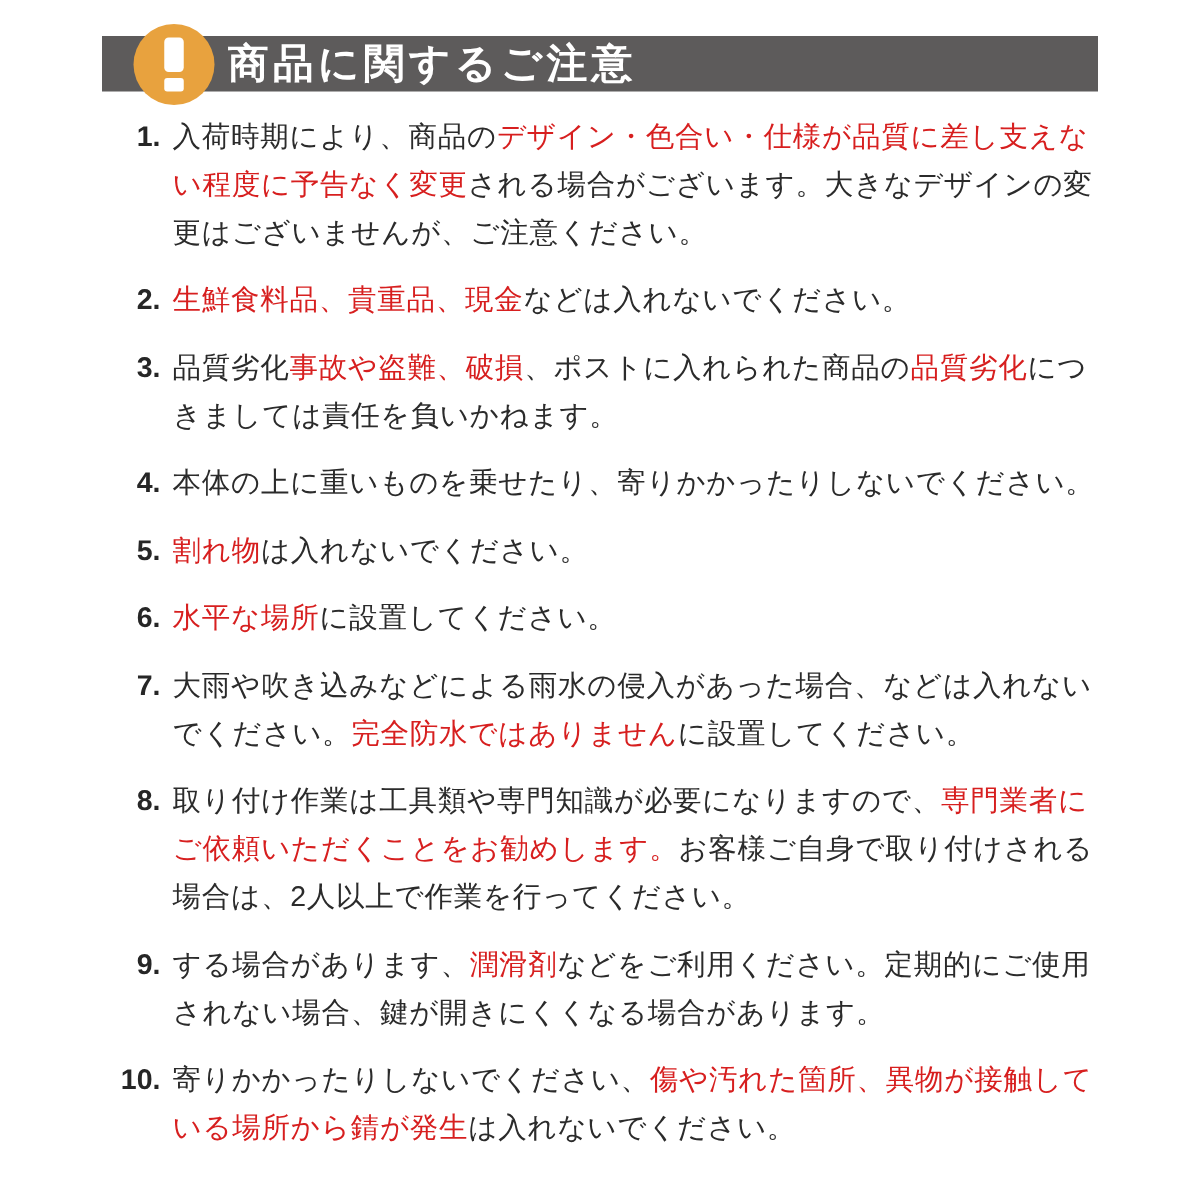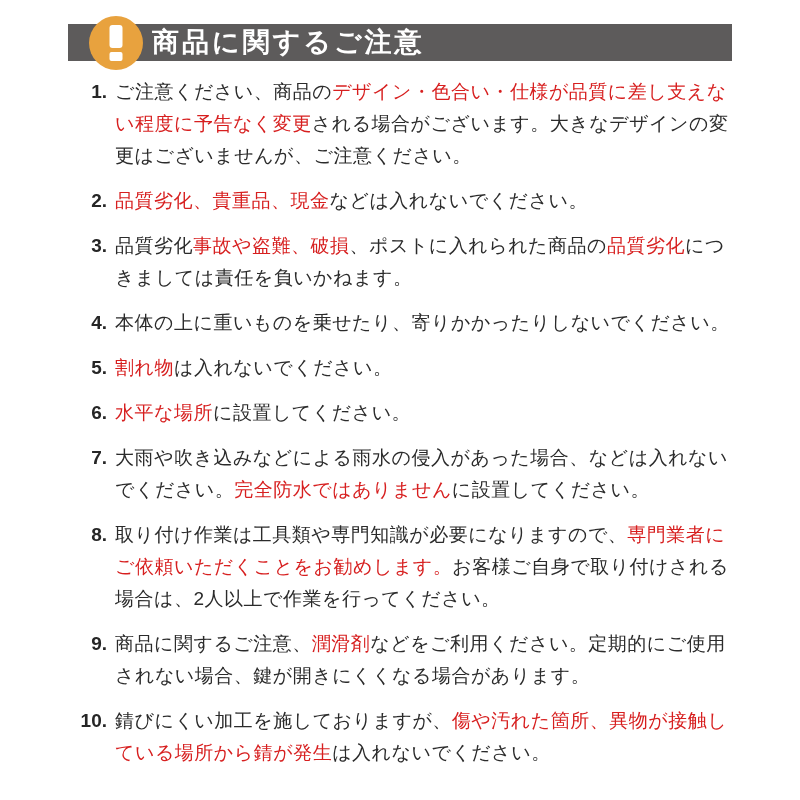--- a/index.html
+++ b/index.html
@@ -119,26 +119,26 @@
     <div class="warning-icon">
       <span class="excl-bar"></span>
       <span class="excl-dot"></span>
     </div>
     <h1 class="page-title">商品に関するご注意</h1>
   </div>
 
   <ol class="notice-list">
     <li class="notice-item">
       <span class="item-number">1.</span>
-      <p class="item-text"><span>ご注意ください、商品の</span><span class="red">デザイン・色合い・仕様が品質に差し支えない程度に予告なく変更</span><span>される場合がございます。大きなデザインの変更はございませんが、ご注意ください。</span></p>
+      <p class="item-text"><span>入荷時期により、商品の</span><span class="red">デザイン・色合い・仕様が品質に差し支えない程度に予告なく変更</span><span>される場合がございます。大きなデザインの変更はございませんが、ご注意ください。</span></p>
     </li>
 
     <li class="notice-item">
       <span class="item-number">2.</span>
-      <p class="item-text"><span class="red">品質劣化、貴重品、現金</span><span>などは入れないでください。</span></p>
+      <p class="item-text"><span class="red">生鮮食料品、貴重品、現金</span><span>などは入れないでください。</span></p>
     </li>
 
     <li class="notice-item">
       <span class="item-number">3.</span>
       <p class="item-text"><span>品質劣化</span><span class="red">事故や盗難、破損</span><span>、ポストに入れられた商品の</span><span class="red">品質劣化</span><span>につきましては責任を負いかねます。</span></p>
     </li>
 
     <li class="notice-item">
       <span class="item-number">4.</span>
       <p class="item-text"><span>本体の上に重いものを乗せたり、寄りかかったりしないでください。</span></p>
@@ -159,22 +159,22 @@
       <p class="item-text"><span>大雨や吹き込みなどによる雨水の侵入があった場合、などは入れないでください。</span><span class="red">完全防水ではありません</span><span>に設置してください。</span></p>
     </li>
 
     <li class="notice-item">
       <span class="item-number">8.</span>
       <p class="item-text"><span>取り付け作業は工具類や専門知識が必要になりますので、</span><span class="red">専門業者にご依頼いただくことをお勧めします。</span><span>お客様ご自身で取り付けされる場合は、2人以上で作業を行ってください。</span></p>
     </li>
 
     <li class="notice-item">
       <span class="item-number">9.</span>
-      <p class="item-text"><span>商品に関するご注意、</span><span class="red">潤滑剤</span><span>などをご利用ください。定期的にご使用されない場合、鍵が開きにくくなる場合があります。</span></p>
+      <p class="item-text"><span>する場合があります、</span><span class="red">潤滑剤</span><span>などをご利用ください。定期的にご使用されない場合、鍵が開きにくくなる場合があります。</span></p>
     </li>
 
     <li class="notice-item">
       <span class="item-number">10.</span>
-      <p class="item-text"><span>錆びにくい加工を施しておりますが、</span><span class="red">傷や汚れた箇所、異物が接触している場所から錆が発生</span><span>は入れないでください。</span></p>
+      <p class="item-text"><span>寄りかかったりしないでください、</span><span class="red">傷や汚れた箇所、異物が接触している場所から錆が発生</span><span>は入れないでください。</span></p>
     </li>
   </ol>
 
 </div>
 
 </body></html>

